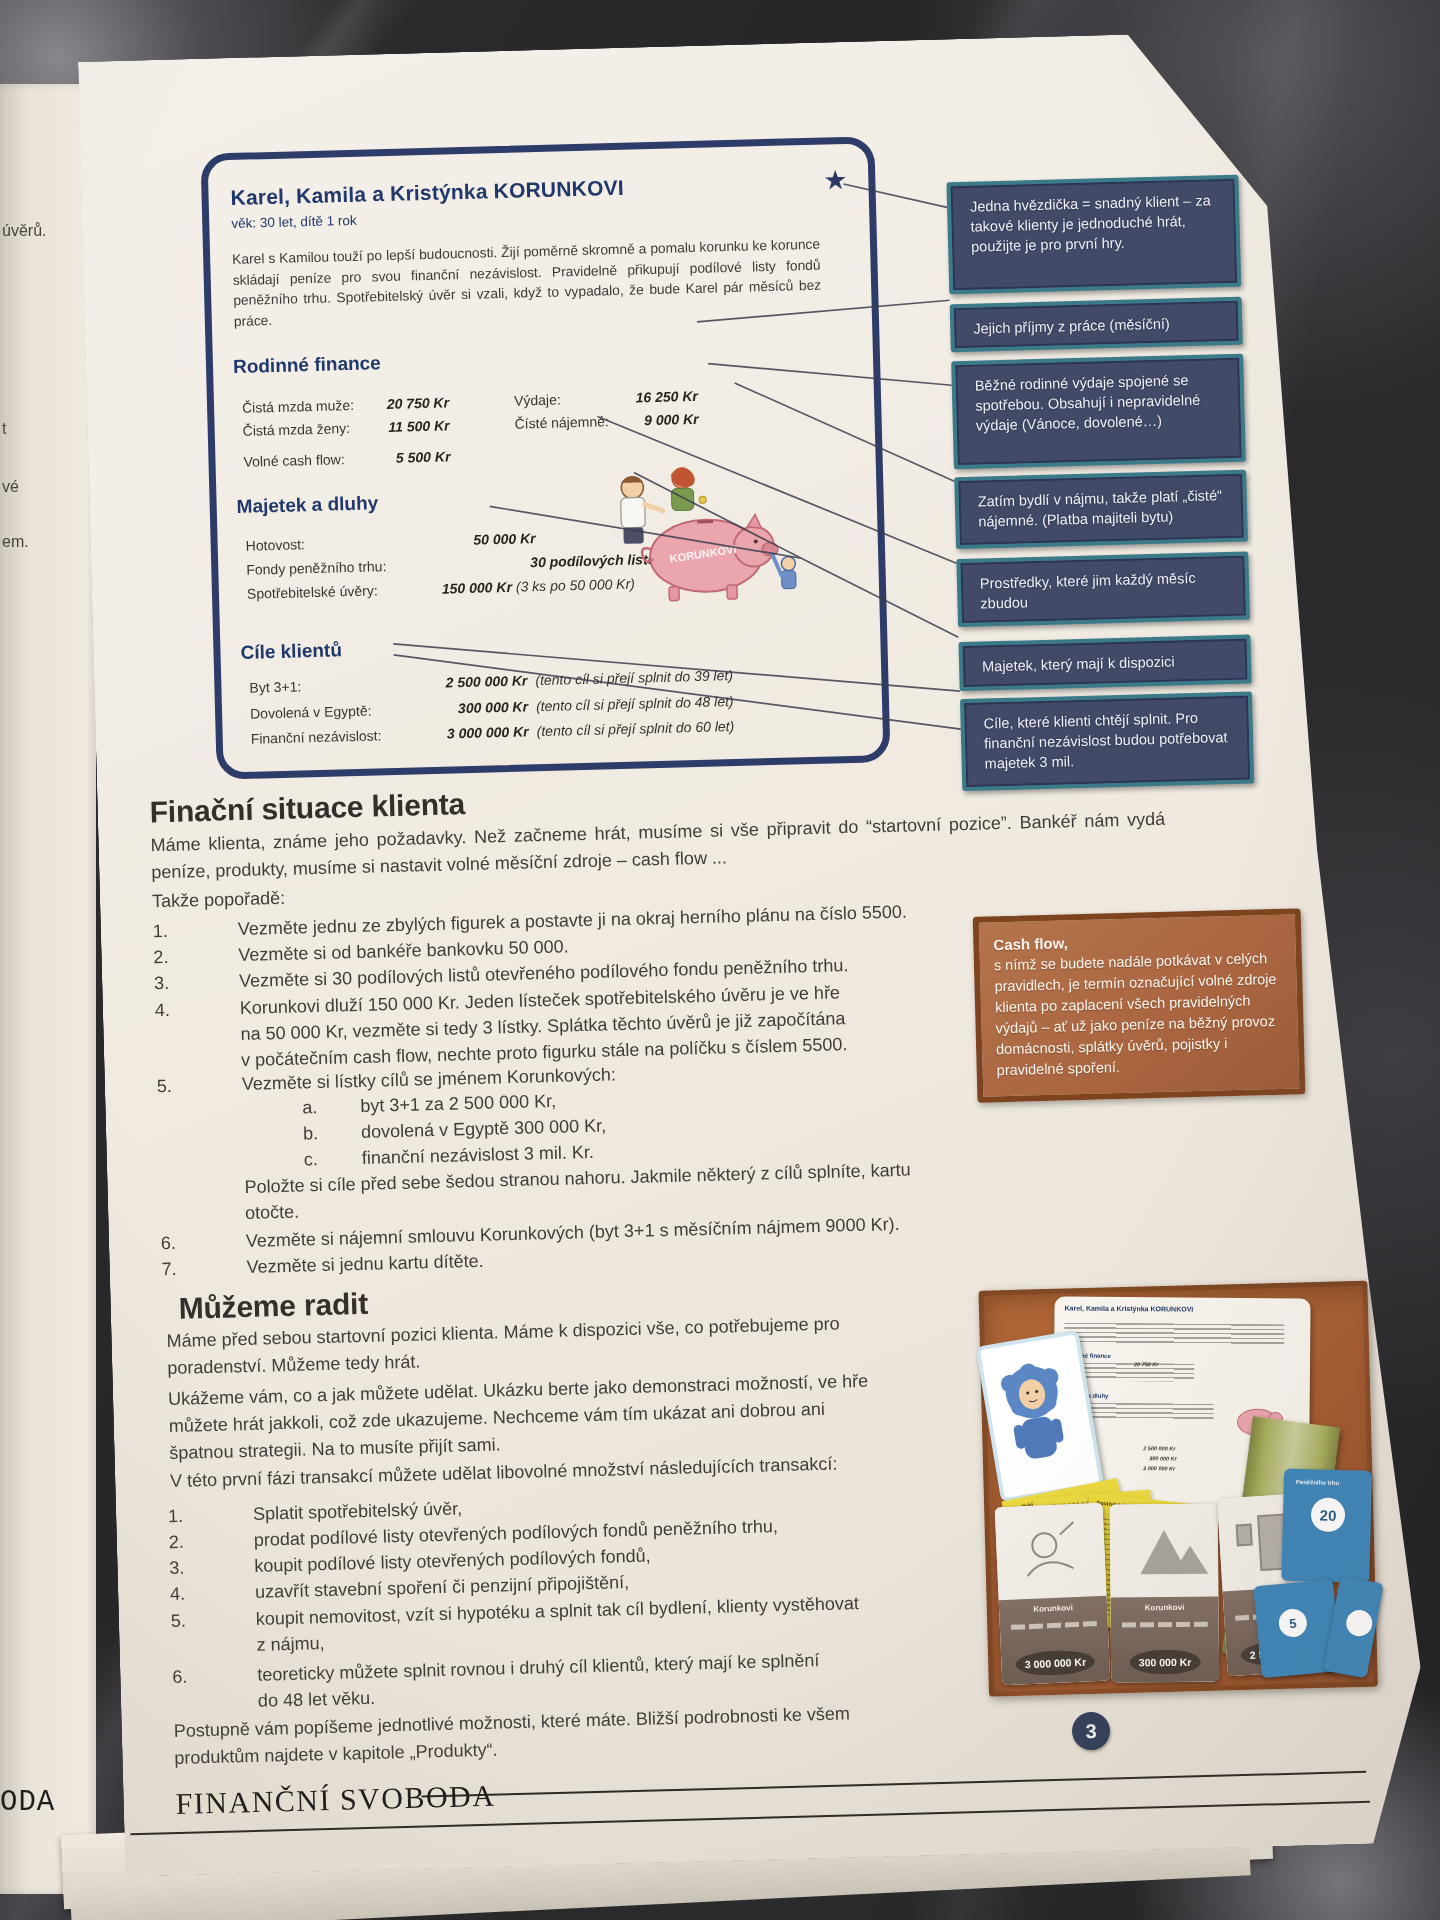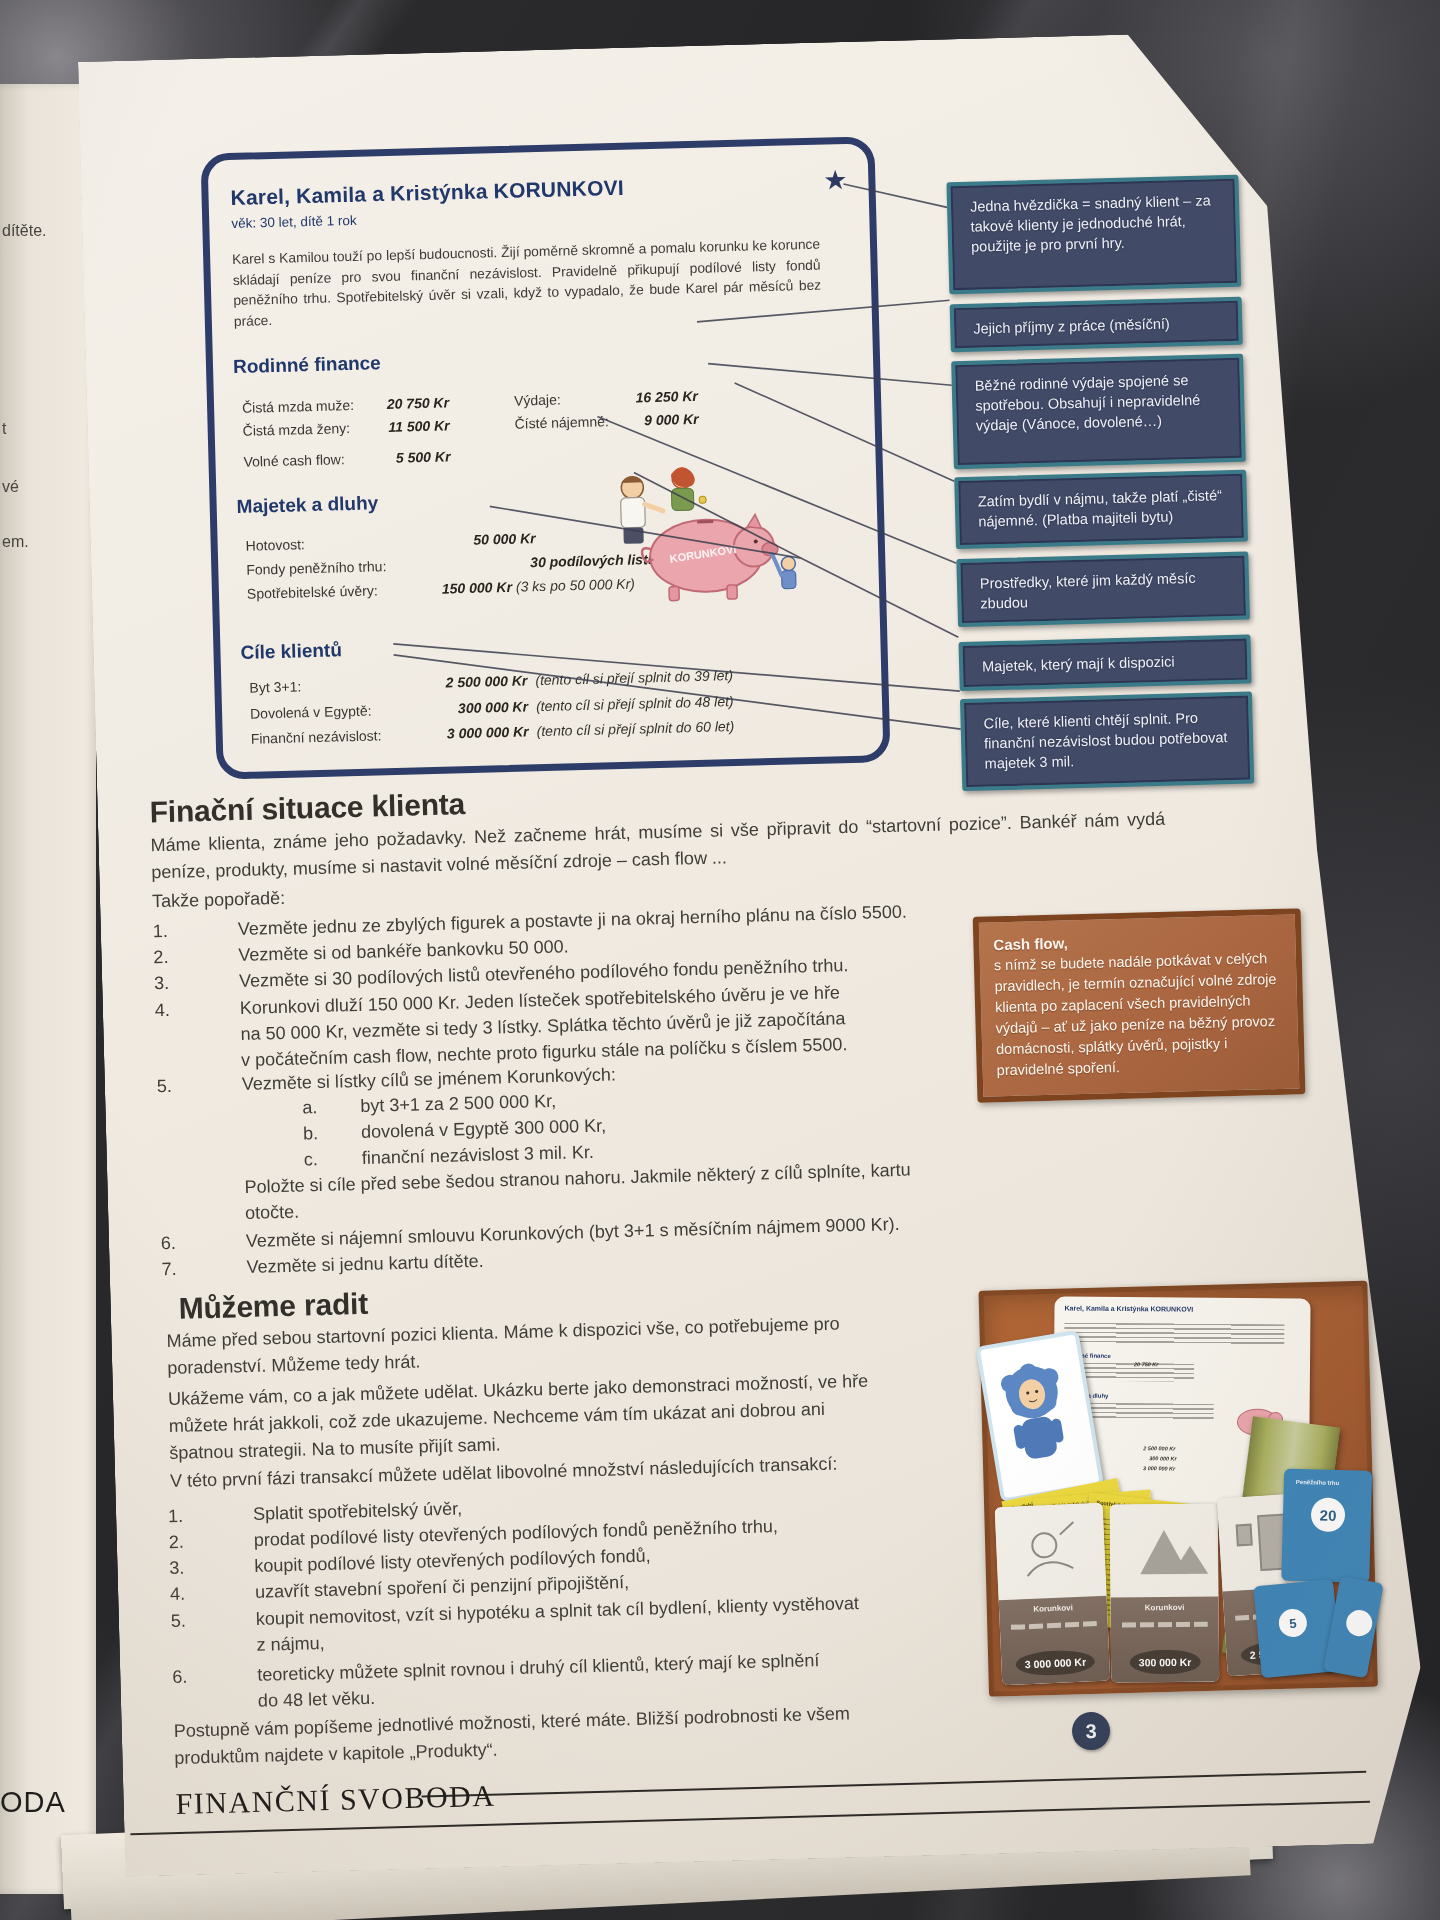--- a/index.html
+++ b/index.html
@@ -20,21 +20,21 @@
   .underpage-left{position:absolute;left:0;top:84px;width:96px;height:1810px;
     background:linear-gradient(90deg,#cfc8bd 0,#e9e3d9 30%,#f0eae1 100%);
     box-shadow:inset -4px 0 8px rgba(0,0,0,.12);}
   .page-stack-1{position:absolute;left:62px;top:1810px;width:1210px;height:74px;
     background:linear-gradient(#eee8de,#d9d2c6);transform:rotate(-2.4deg);box-shadow:0 3px 6px rgba(0,0,0,.4);}
   .page-stack-2{position:absolute;left:70px;top:1848px;width:1180px;height:56px;
     background:linear-gradient(#e4ddd2,#c9c2b5);transform:rotate(-2.8deg);}
   .page-stack-right{position:absolute;left:1250px;top:1520px;width:70px;height:300px;
     background:linear-gradient(100deg,#e7e1d6,#cfc8bb);transform:rotate(5deg);border-radius:0 0 40px 8px;}
   .frag{position:absolute;color:#474440;font-size:16px;}
-  .frag-oda{font-family:Liberation Sans, sans-serif;font-size:29px;color:#201e1c;letter-spacing:1px;}
+  .frag-oda{font-family:Liberation Mono, monospace;font-size:29px;color:#201e1c;letter-spacing:1px;}
 
   .page{position:absolute;left:78px;top:62px;width:1305px;height:1815px;
     transform:rotate(-1.5deg);transform-origin:0 0;
     background:linear-gradient(160deg,#f4f0e9 0%,#f0eae1 45%,#e7e0d5 100%);
     clip-path:polygon(0 0,1050px 0,1185px 175px,1218px 820px,1258px 1250px,1300px 1640px,1248px 1815px,0 1815px);
     box-shadow:10px 14px 34px rgba(0,0,0,.55);}
   .page-shade{position:absolute;inset:0;pointer-events:none;
     background:radial-gradient(ellipse at 42% 35%, rgba(255,255,255,0) 55%, rgba(110,92,70,.12) 100%);}
 
   .abs{position:absolute;}
@@ -121,21 +121,21 @@
 </head>
 <body>
 
 <div class="scene">
   <div class="stone-streaks"></div>
   <div class="underpage-left"></div>
   <div class="page-stack-1"></div>
   <div class="page-stack-2"></div>
   <div class="page-stack-right"></div>
 
-  <span class="frag" style="left:2px;top:222px;">dítěte.</span>
+  <span class="frag" style="left:2px;top:222px;">úvěrů.</span>
   <span class="frag" style="left:2px;top:420px;">t</span>
   <span class="frag" style="left:2px;top:478px;">vé</span>
   <span class="frag" style="left:2px;top:533px;">em.</span>
   <span class="frag frag-oda" style="left:0;top:1786px;">ODA</span>
 
   <div class="page">
 
     <div class="client-card">
       <div class="cc-title">Karel, Kamila a Kristýnka KORUNKOVI</div>
       <div class="cc-age">věk: 30 let, dítě 1 rok</div>

